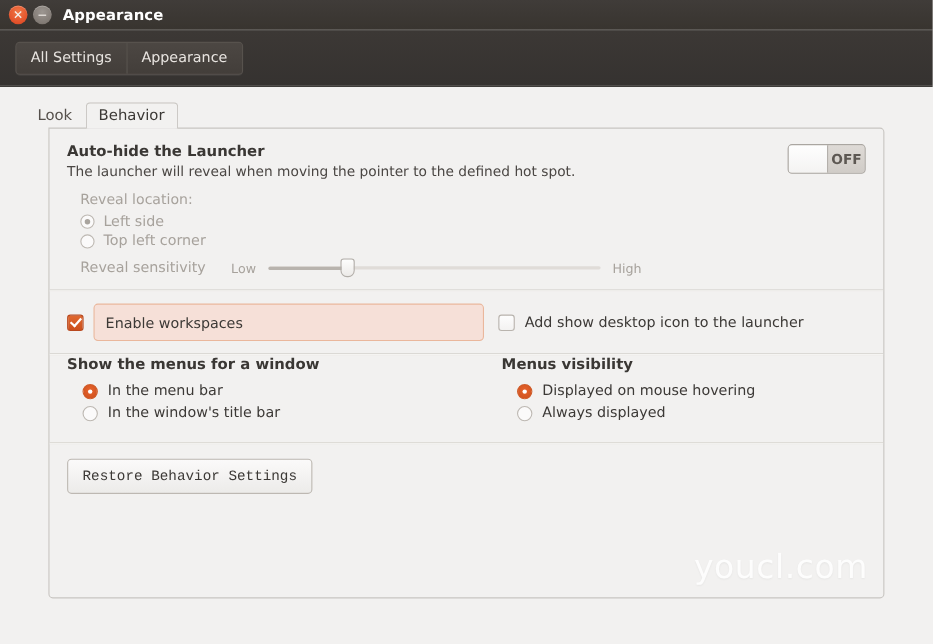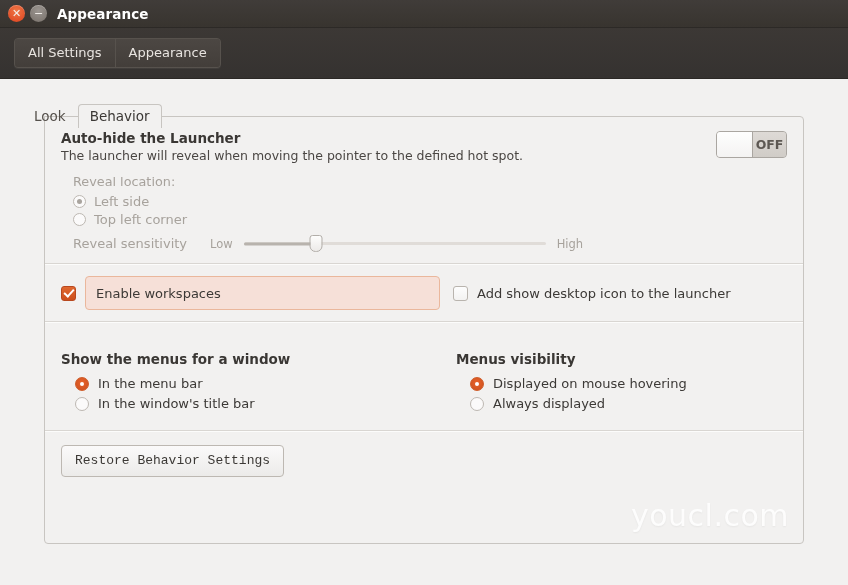--- a/index.html
+++ b/index.html
@@ -98,21 +98,21 @@
   }
   .tab {
     font-size: 13.5px;
     color: #55504b;
     padding: 3px 11px 4px 11px;
     border: 1px solid transparent;
     border-bottom: none;
     border-radius: 4px 4px 0 0;
     cursor: pointer;
     position: relative;
-    top: 12px;
+    top: 1px;
   }
   .tab.active {
     background: #f2f1f0;
     border-color: #c8c5c1;
     color: #3b3835;
     z-index: 3;
   }
 
   
   .panel {
@@ -332,21 +332,21 @@
   }
   .check-right {
     display: flex;
     align-items: center;
     margin-left: 13px;
   }
 
   
   .cols {
     display: flex;
-    padding: 28px 16px 14px 16px;
+    padding: 0 16px 14px 16px;
   }
   .col {
     flex: 0 0 auto;
   }
   .col.left { width: 395px; }
   .col-title {
     font-size: 13.5px;
     font-weight: bold;
     color: #3a3734;
     margin-bottom: 9px;

